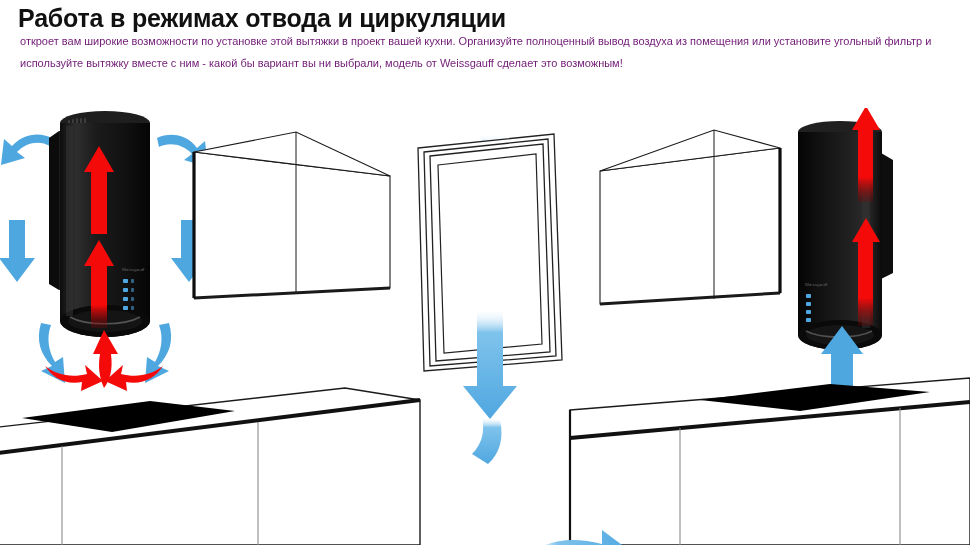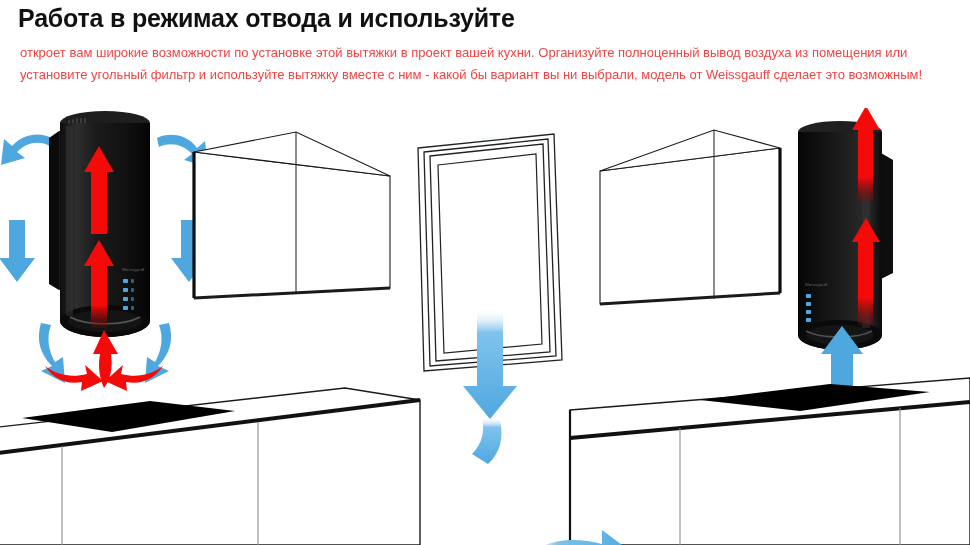--- a/index.html
+++ b/index.html
@@ -7,32 +7,32 @@
     width:970px;height:545px;position:relative;overflow:hidden;
     font-family:"Liberation Sans","DejaVu Sans",sans-serif;
     color:#111111;
   }
   #page-title{
     position:absolute;left:18px;top:2px;width:760px;
     font-size:25px;font-weight:700;letter-spacing:-0.2px;
     color:#111111;line-height:32px;white-space:nowrap;
   }
   #body-copy{
-    position:absolute;left:20px;top:42px;width:930px;
-    font-size:13px;font-weight:400;line-height:21.5px;color:#ef4444;
+    position:absolute;left:20px;top:31px;width:930px;
+    font-size:11px;font-weight:400;line-height:21.5px;color:#701a75;
   }
   #body-copy p{margin:0;}
   #scene{position:absolute;left:0;top:108px;width:970px;height:437px;}
   svg{display:block;}
   .flat{shape-rendering:geometricPrecision;}
 </style>
 </head>
 <body>
 
-<div id="page-title">Работа в режимах отвода и используйте</div>
+<div id="page-title">Работа в режимах отвода и циркуляции</div>
 
 <div id="body-copy">
   <p>откроет вам широкие возможности по установке этой вытяжки в проект вашей кухни. Организуйте полноценный вывод воздуха из помещения или установите угольный фильтр и используйте вытяжку вместе с ним - какой бы вариант вы ни выбрали, модель от Weissgauff сделает это возможным!</p>
 </div>
 
 <div id="scene">
 <svg width="970" height="437" viewBox="0 0 970 437" class="flat">
 
   <defs>
     <linearGradient id="hoodLeftG" x1="0" y1="0" x2="1" y2="0">

